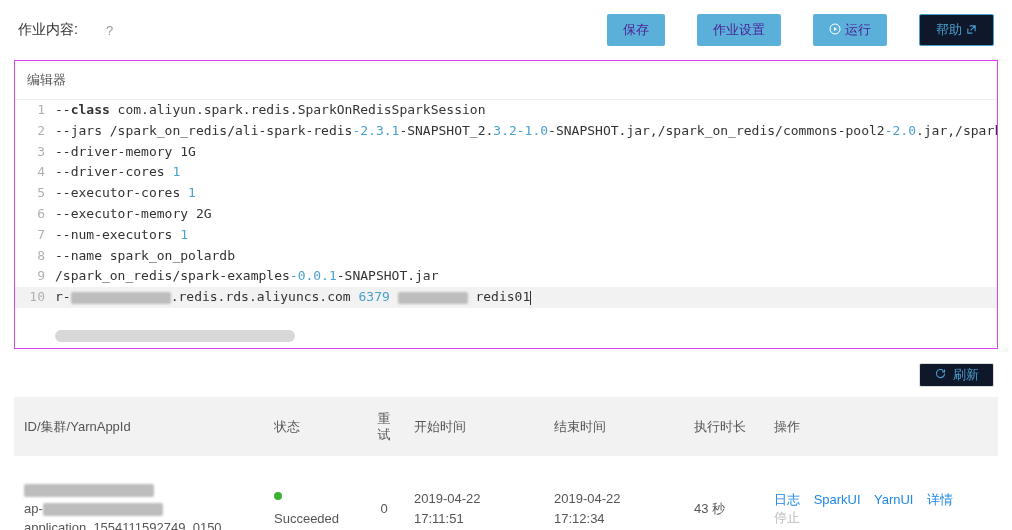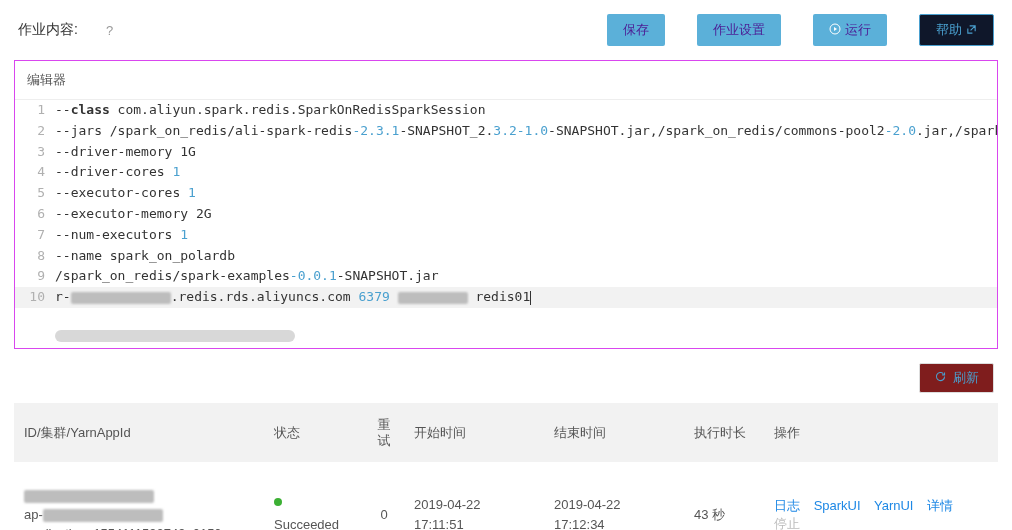--- a/index.html
+++ b/index.html
@@ -22,21 +22,21 @@
 .code-line { white-space: nowrap; flex: 1; overflow: hidden; color: #333; }
 .code-line-active { background: #f2f2f2; }
 .tok-kw { font-weight: bold; }
 .tok-num { color: #4aa0cf; }
 .code-scroll { height: 12px; background: #fff; margin: 22px 8px 6px 40px; border-radius: 6px; position: relative; }
 .code-scroll-thumb { position:absolute; left:0; top:0; height:12px; width:240px; background:#d8d8d8; border-radius:6px; }
 
 .redact { display:inline-block; background:#bdbdbd; border-radius:2px; height:12px; vertical-align:middle; filter: blur(1px); }
 
 .refresh-row { display:flex; justify-content:flex-end; padding: 14px 18px 10px; }
-.btn-plain { background:#7f1d1d; border:1px solid #ddd; color:#4aa0cf; height:30px; padding:0 14px; display:inline-flex; align-items:center; gap:6px; cursor:pointer; border-radius:2px; font-size:13px;}
+.btn-plain { background:#0f172a; border:1px solid #ddd; color:#4aa0cf; height:24px; padding:0 14px; display:inline-flex; align-items:center; gap:6px; cursor:pointer; border-radius:2px; font-size:13px;}
 
 .table { margin: 0 14px 0 14px; }
 .table-head { display:flex; background:#f2f2f2; color:#555; font-size:13px;align-items:center; }
 .th, .td { padding: 14px 10px; }
 .th { font-weight:normal; }
 .col-id { flex: 0 0 250px; }
 .col-status { flex: 0 0 100px; }
 .col-retry { flex: 0 0 40px; text-align:center; line-height:1.2; }
 .col-start { flex: 0 0 140px; }
 .col-end { flex: 0 0 140px; }

